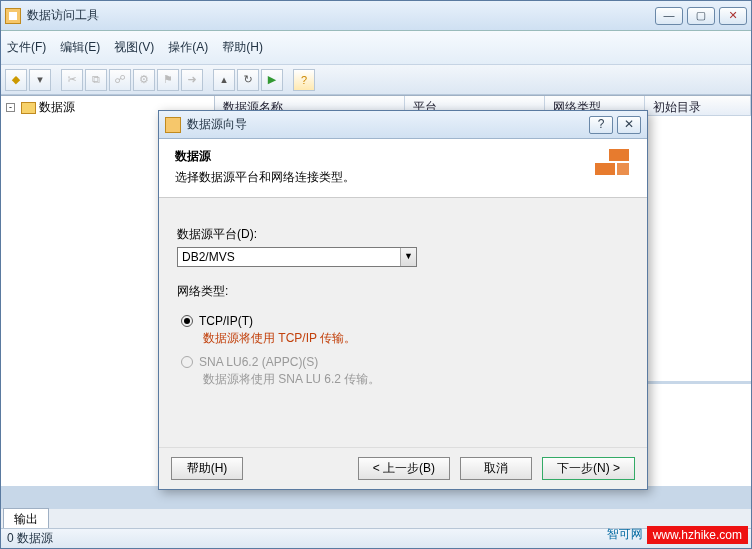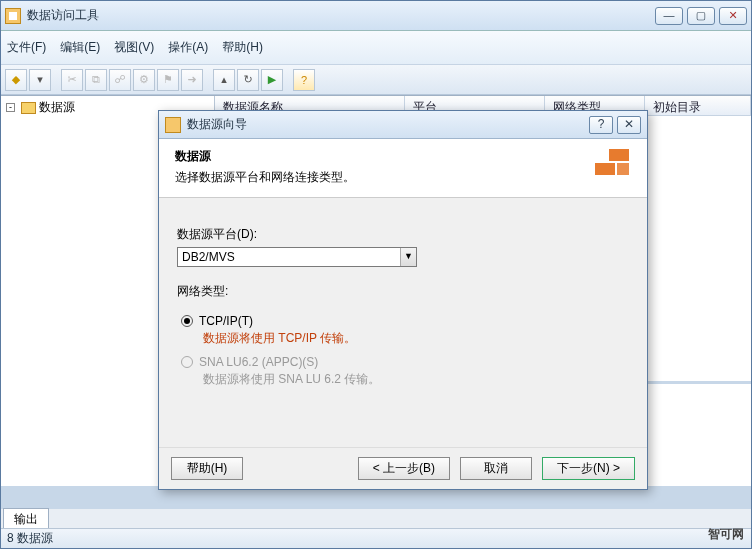--- a/index.html
+++ b/index.html
@@ -57,21 +57,21 @@
 .radio{width:12px;height:12px;border:1px solid #555;border-radius:50%;display:flex;align-items:center;justify-content:center;}
 .radio.sel:after{content:"";width:6px;height:6px;background:#000;border-radius:50%;}
 .radio.dis{border-color:#aaa;}
 .radio-desc{margin:2px 0 8px 22px;color:#c2410c;}
 .disabled{color:#9a9a9a;}
 .dlg-foot{height:42px;border-top:1px solid #ddd;background:#f0f0f0;display:flex;align-items:center;padding:0 12px;gap:10px;}
 .dlg-foot .spacer{flex:1;}
 .btn{height:23px;border:1px solid #888;background:linear-gradient(#fdfdfd,#e3e3e3);padding:0 14px;line-height:21px;color:#000;text-align:center;min-width:72px;}
 
 .wm{position:absolute;right:4px;bottom:4px;display:flex;align-items:center;font-size:12px;}
-.wm .a{color:#404040;font-weight:bold;padding:2px 4px;}
+.wm .a{color:#0369a1;font-weight:normal;padding:2px 4px;}
 .wm .b{background:#e11;color:#fff;padding:2px 6px;}
 </style>
 </head>
 <body>
 
 <div class="main-win">
 
   <div class="title-bar">
     <div class="icon"></div>
     <div class="title">数据访问工具</div>
@@ -128,21 +128,21 @@
         <div class="bottom-left"></div>
         <div style="flex:1"></div>
       </div>
     </div>
   </div>
 
   <div class="tabs-row">
     <div class="tab">输出</div>
   </div>
   <div class="status-bar">
-    <span>8 数据源</span>
+    <span>0 数据源</span>
   </div>
 </div>
 
 <div class="dialog">
   <div class="dlg-title">
     <div class="icon"></div>
     <div class="t">数据源向导</div>
     <div class="dlg-tbtn">?</div>
     <div class="dlg-tbtn">✕</div>
   </div>
@@ -182,13 +182,14 @@
     <div class="btn">帮助(H)</div>
     <div class="spacer"></div>
     <div class="btn">&lt; 上一步(B)</div>
     <div class="btn">取消</div>
     <div class="btn" style="border:1px solid #3a6;">下一步(N) &gt;</div>
   </div>
 </div>
 
 <div class="wm">
   <span class="a">智可网</span>
+  <span class="b">www.hzhike.com</span>
 </div>
 
 </body></html>

